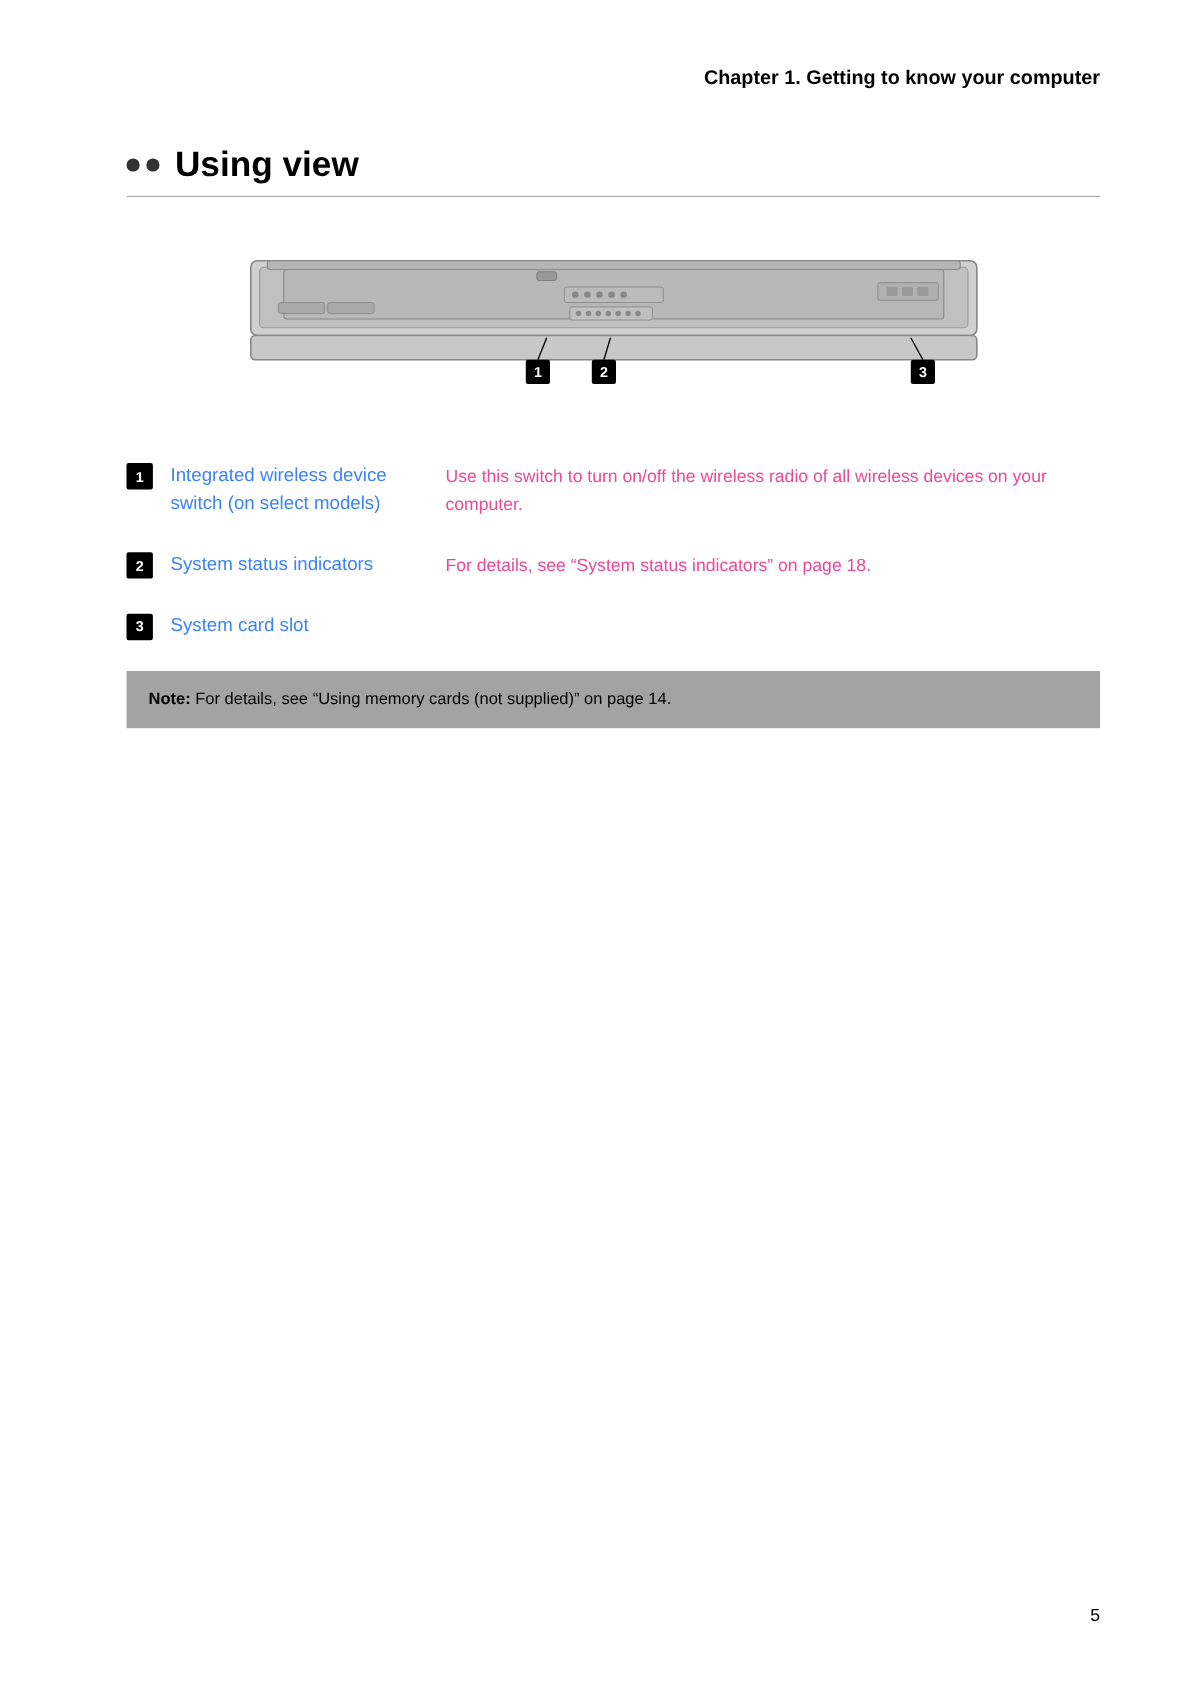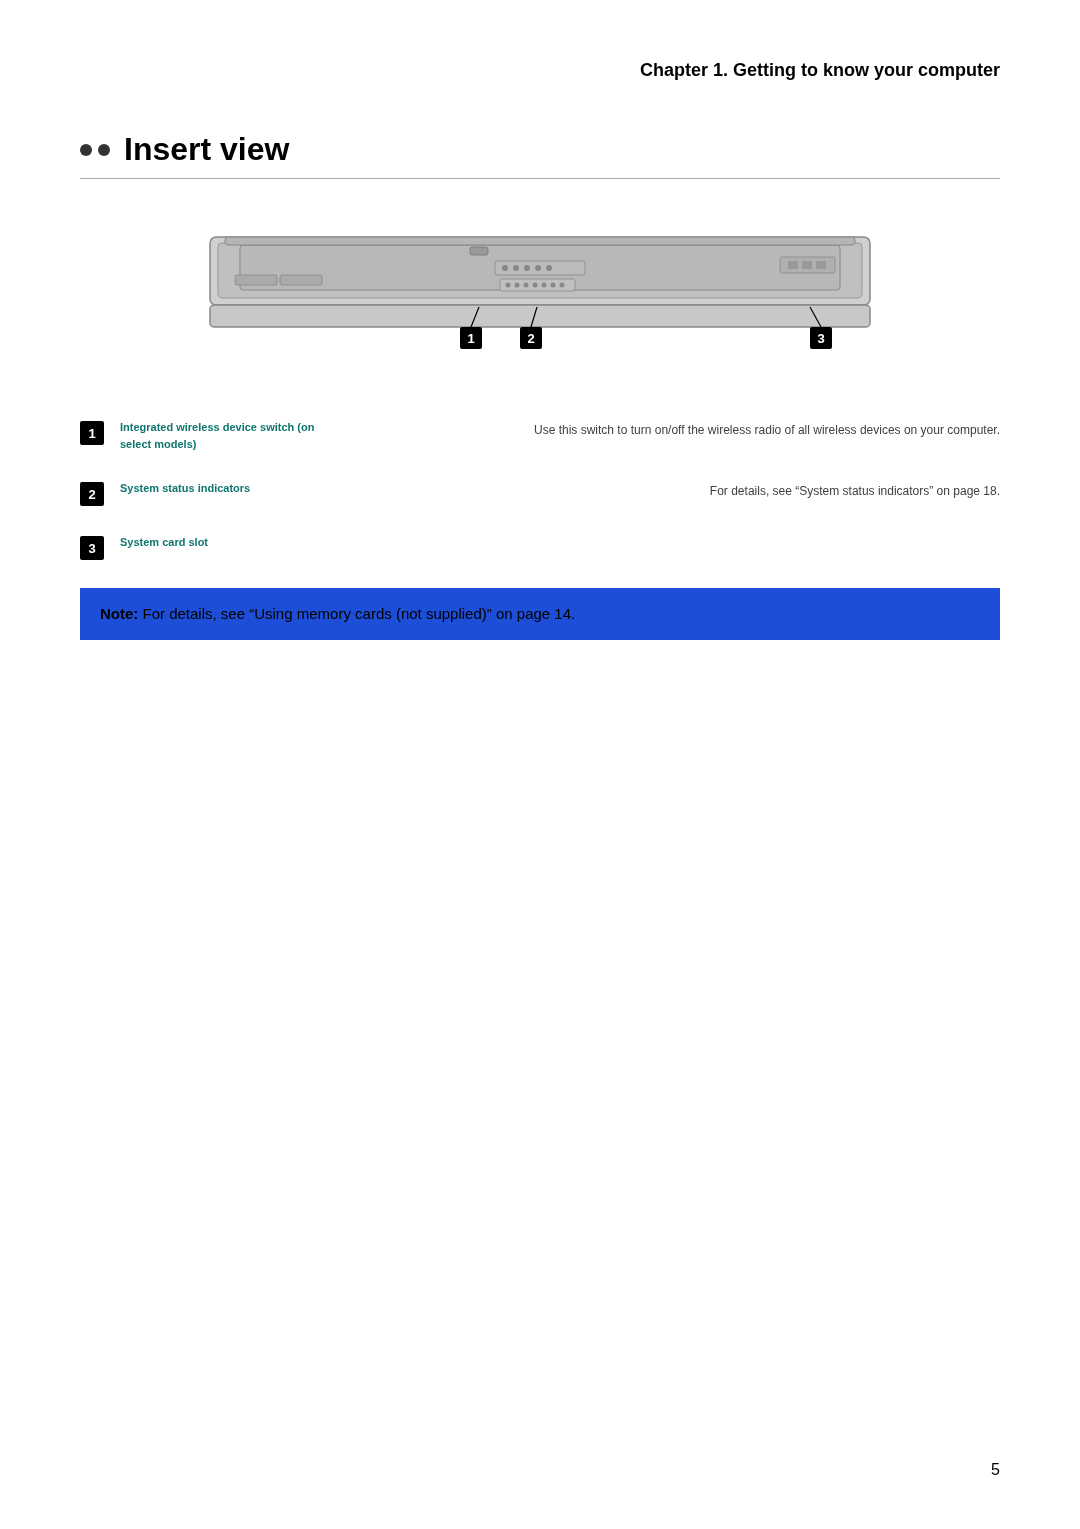--- a/index.html
+++ b/index.html
@@ -13,21 +13,21 @@
       font-family: Arial, Helvetica, sans-serif;
       width: 1080px;
       min-height: 1529px;
       position: relative;
       color: #000000;
     }
 
     .page-container {
       width: 1080px;
       min-height: 1529px;
-      padding: 60px 80px 60px 80px;
+      padding: 60px 80px 60px 115px;
       position: relative;
     }
 
     .chapter-header {
       text-align: right;
       font-size: 18px;
       font-weight: bold;
       margin-bottom: 50px;
       padding-bottom: 0;
     }
@@ -94,40 +94,39 @@
       color: #ffffff;
       font-size: 13px;
       font-weight: bold;
       border-radius: 2px;
       margin-right: 16px;
       flex-shrink: 0;
       margin-top: 2px;
     }
 
     .item-term {
-      font-size: 11px;
-      font-weight: bold;
-      color: #0f766e;
+      font-size: 17px;
+      font-weight: normal;
+      color: #3b82f6;
       min-width: 220px;
       max-width: 220px;
       margin-right: 30px;
       line-height: 1.5;
     }
 
     .item-description {
-      font-size: 12px;
-      color: #404040;
+      font-size: 16px;
+      color: #ec4899;
       line-height: 1.6;
       flex: 1;
       padding-top: 2px;
-      text-align: right;
     }
 
     .note-box {
-      background: #1d4ed8;
+      background: #a3a3a3;
       border: none;
       padding: 14px 20px;
       margin-top: 10px;
       font-size: 15px;
       line-height: 1.6;
       color: #000000;
     }
 
     .note-bold {
       font-weight: bold;
@@ -148,21 +147,21 @@
 
   <div class="chapter-header">
     <span>Chapter 1. Getting to know your computer</span>
   </div>
 
   <div class="section-title-container">
     <div class="section-dots">
       <div class="dot"></div>
       <div class="dot"></div>
     </div>
-    <h1 class="section-title">Insert view</h1>
+    <h1 class="section-title">Using view</h1>
   </div>
 
   <div class="diagram-area">
     <div class="laptop-diagram">
       <svg viewBox="0 0 720 160" xmlns="http://www.w3.org/2000/svg">
 
         <rect x="30" y="18" width="660" height="68" rx="6" ry="6" fill="#d0d0d0" stroke="#888" stroke-width="1.5"></rect>
 
         <rect x="38" y="24" width="644" height="55" rx="4" ry="4" fill="#c0c0c0" stroke="#999" stroke-width="1"></rect>
 

